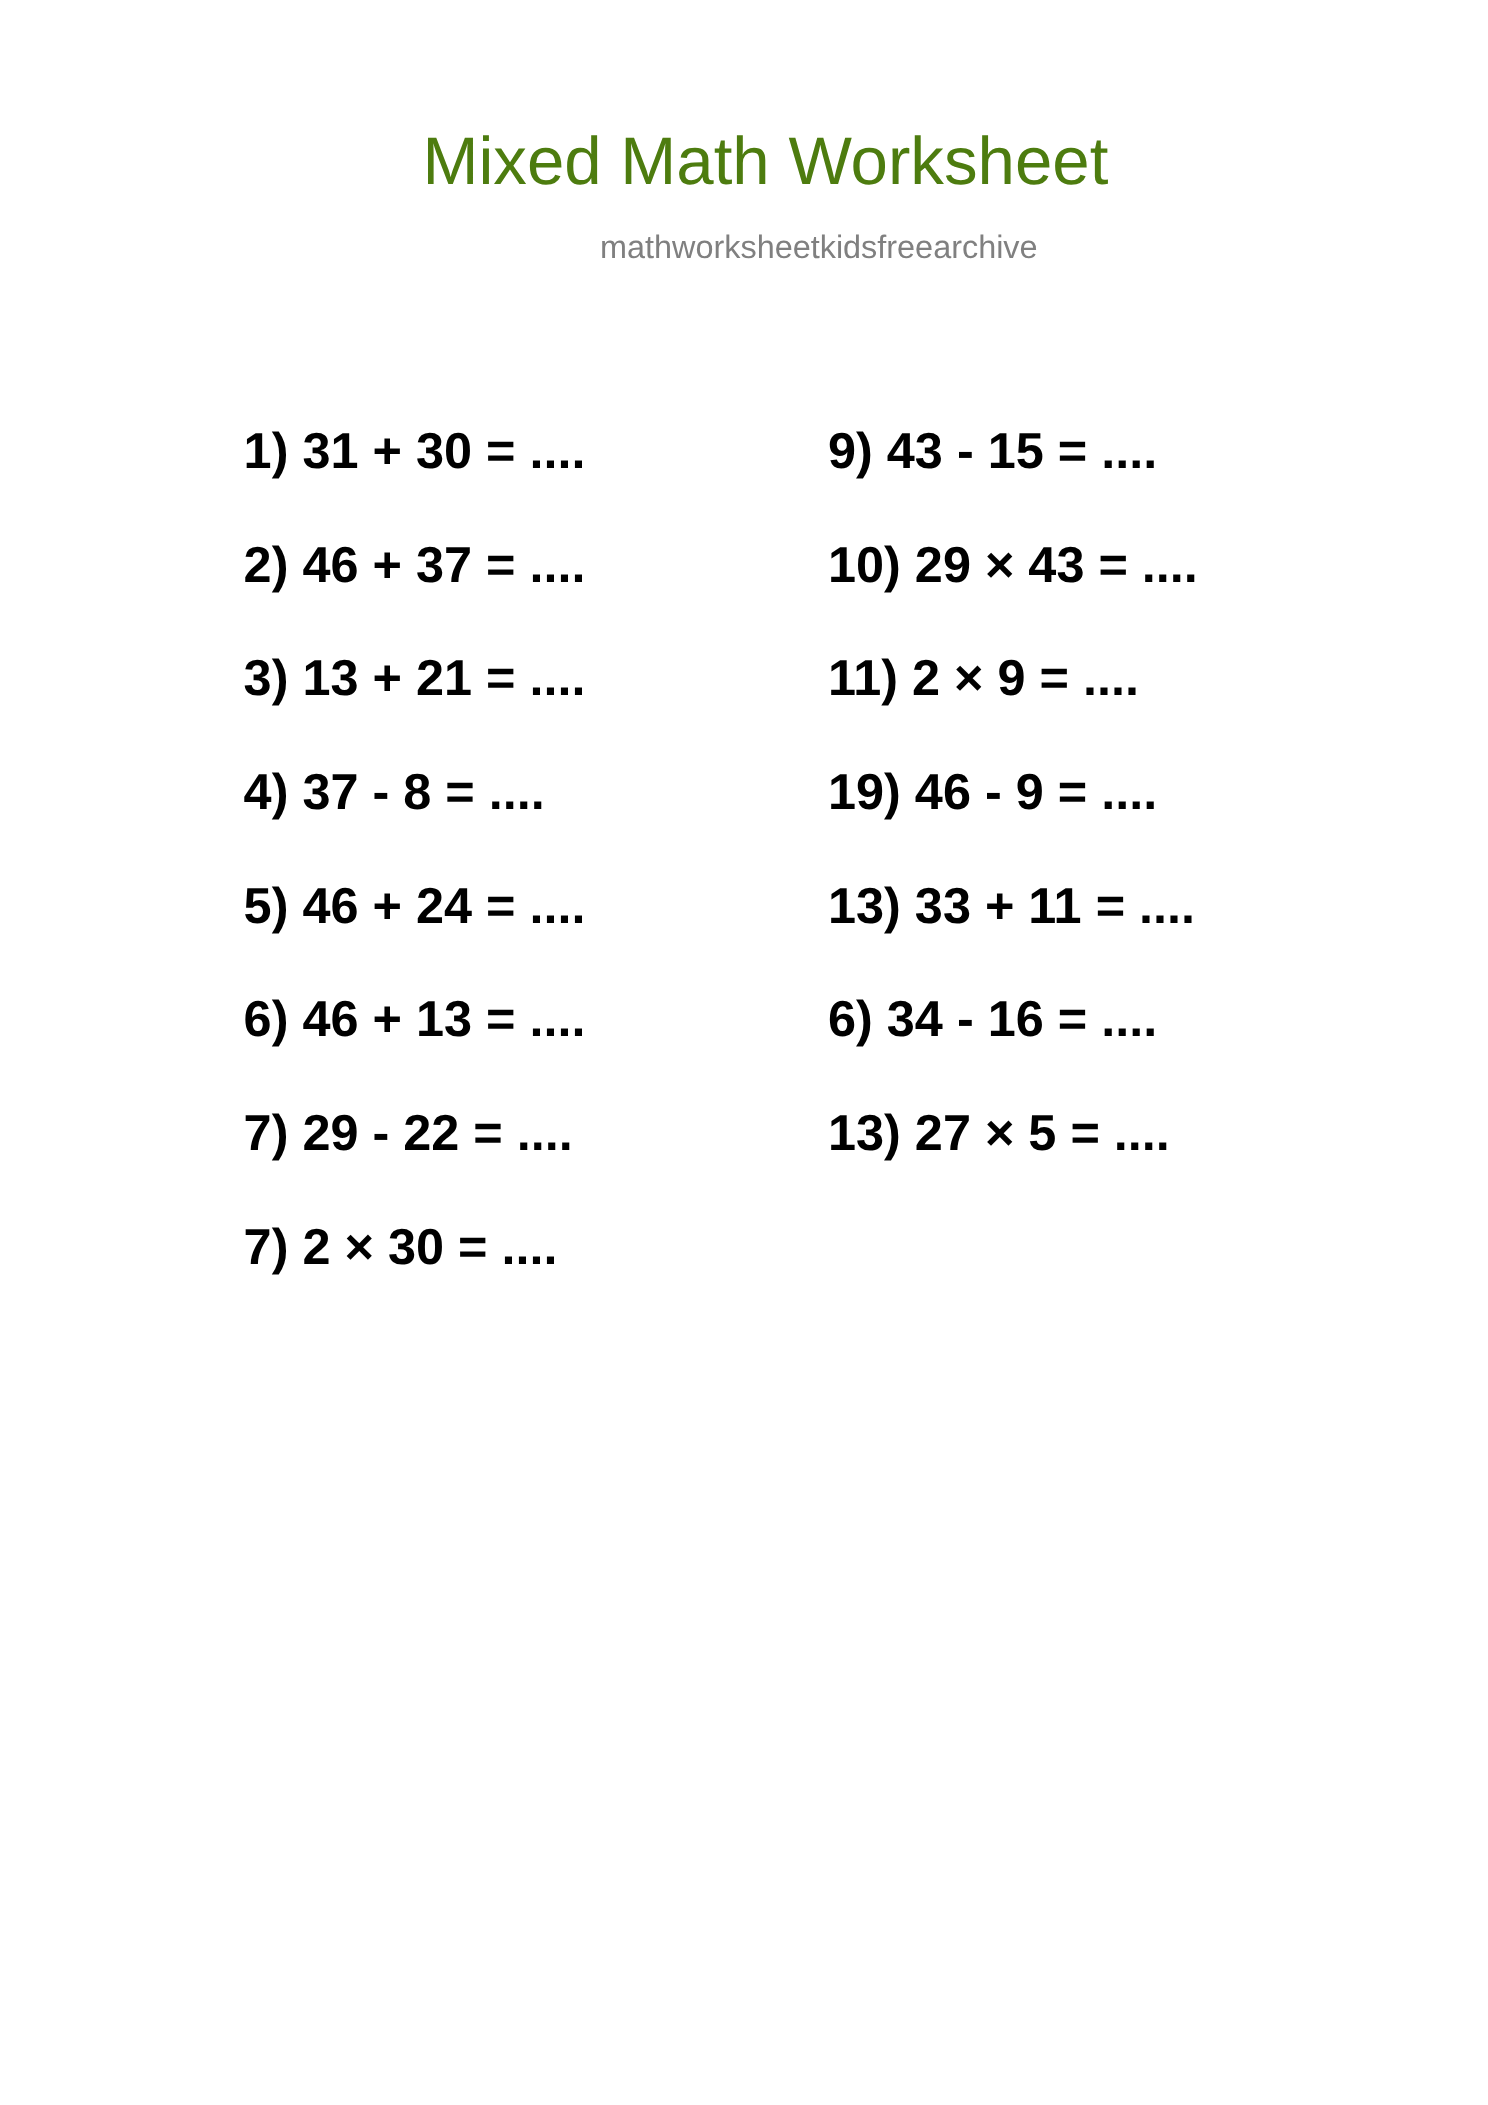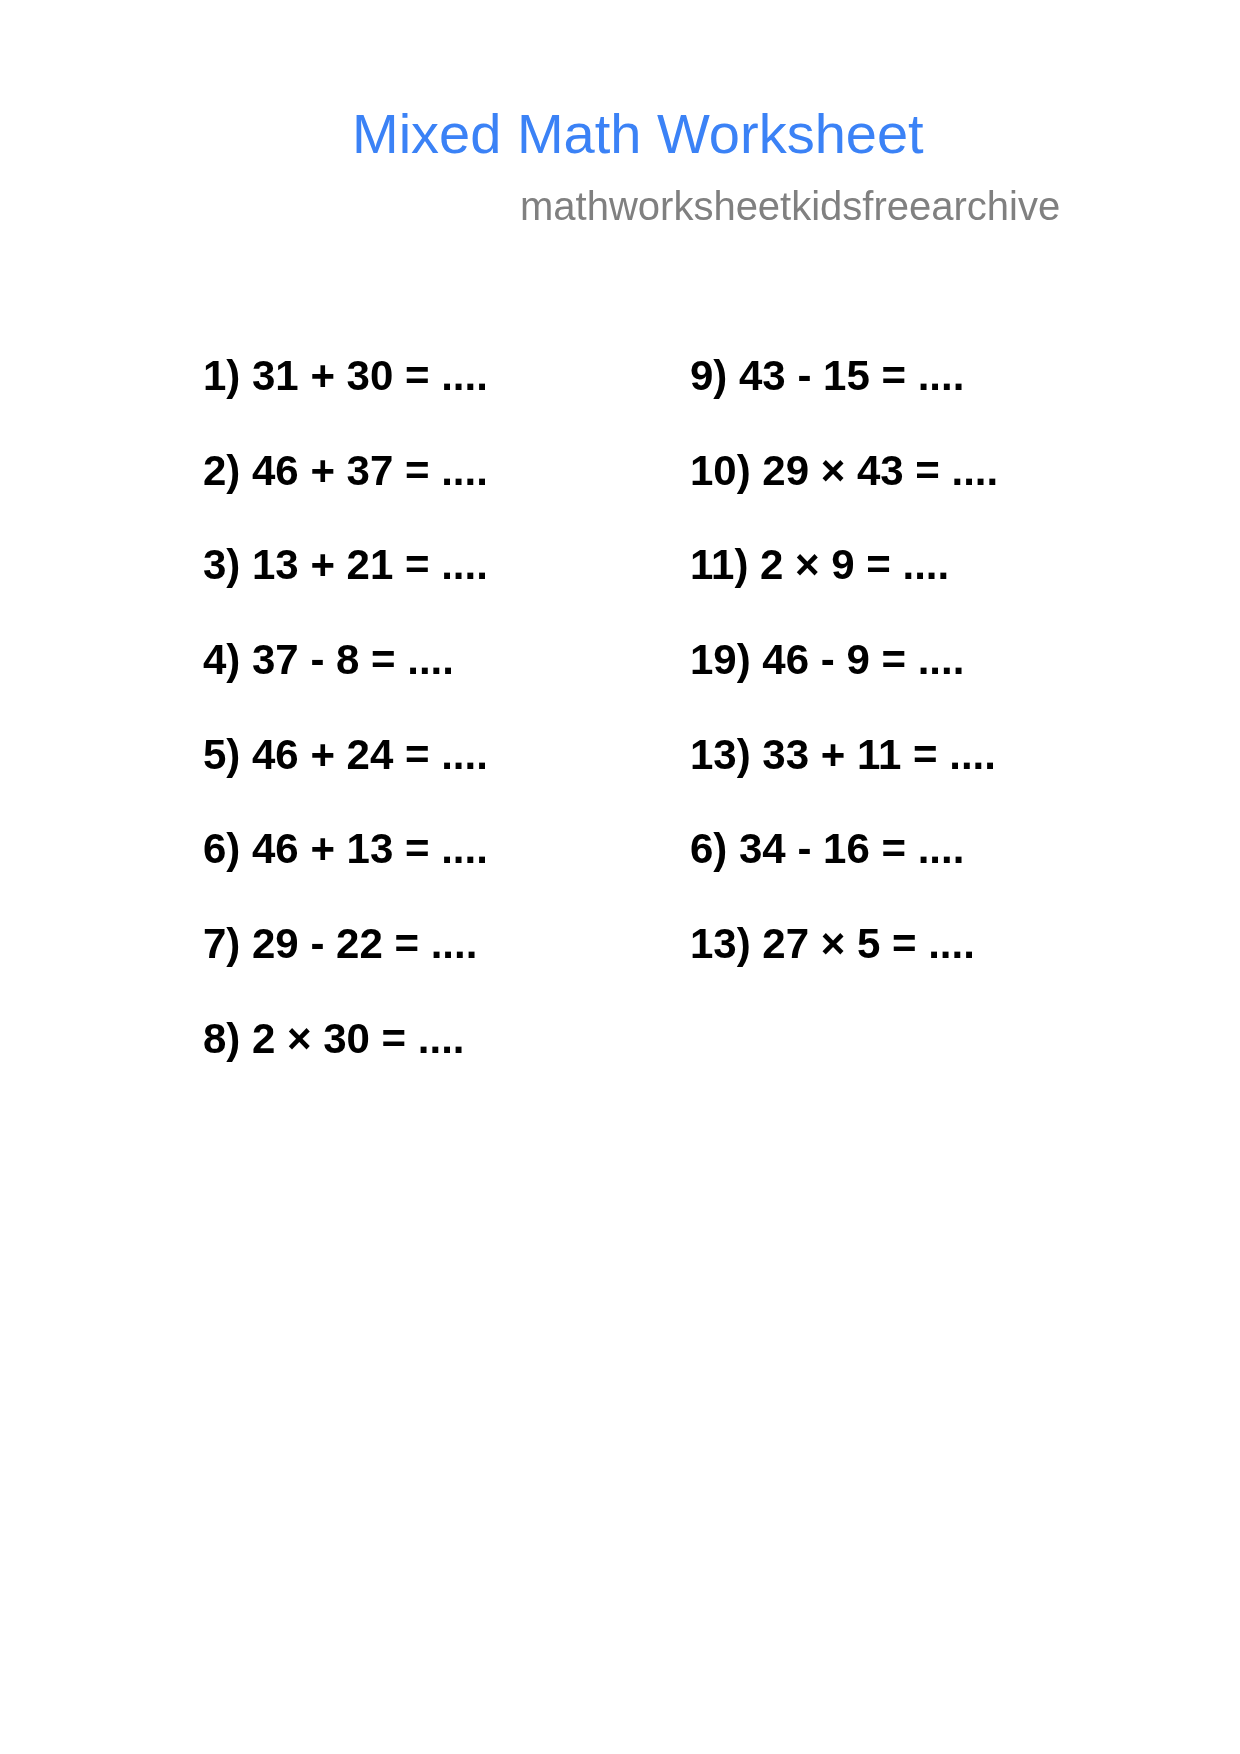--- a/index.html
+++ b/index.html
@@ -1,40 +1,40 @@
 <!DOCTYPE html>
 <html><head>
 <meta charset="utf-8">
 <style>
   html, body { margin: 0; padding: 0; background: #ffffff; }
   body { width: 1240px; height: 1754px; position: relative; overflow: hidden;
          font-family: "Liberation Sans", sans-serif; color: #000000; }
-  .title { position: absolute; left: 352px; top: 106px; font-size: 56px; line-height: 56px; white-space: nowrap; color: #3b82f6; }
-  .subtitle { position: absolute; left: 500px; top: 186px; font-size: 40px; line-height: 40px; white-space: nowrap; color: #808080; margin-left: 20px; }
+  .title { position: absolute; left: 352px; top: 106px; font-size: 56px; line-height: 56px; white-space: nowrap; color: #4d7c0f; }
+  .subtitle { position: absolute; left: 500px; top: 186px; font-size: 27px; line-height: 40px; white-space: nowrap; color: #808080; }
   .col { position: absolute; top: 355px; font-weight: bold; }
   .col.left { left: 203px; }
   .col.right { left: 690px; }
   .problem { font-size: 42px; line-height: 42px; height: 94.7px; white-space: nowrap; }
 </style>
 </head>
 <body>
 
 <div>
   <div class="title">Mixed Math Worksheet</div>
   <div class="subtitle">mathworksheetkidsfreearchive</div>
 
   <div class="col left">
     <div class="problem">1) 31 + 30 = ....</div>
     <div class="problem">2) 46 + 37 = ....</div>
     <div class="problem">3) 13 + 21 = ....</div>
     <div class="problem">4) 37 - 8 = ....</div>
     <div class="problem">5) 46 + 24 = ....</div>
     <div class="problem">6) 46 + 13 = ....</div>
     <div class="problem">7) 29 - 22 = ....</div>
-    <div class="problem">8) 2 × 30 = ....</div>
+    <div class="problem">7) 2 × 30 = ....</div>
   </div>
 
   <div class="col right">
     <div class="problem">9) 43 - 15 = ....</div>
     <div class="problem">10) 29 × 43 = ....</div>
     <div class="problem">11) 2 × 9 = ....</div>
     <div class="problem">19) 46 - 9 = ....</div>
     <div class="problem">13) 33 + 11 = ....</div>
     <div class="problem">6) 34 - 16 = ....</div>
     <div class="problem">13) 27 × 5 = ....</div>

